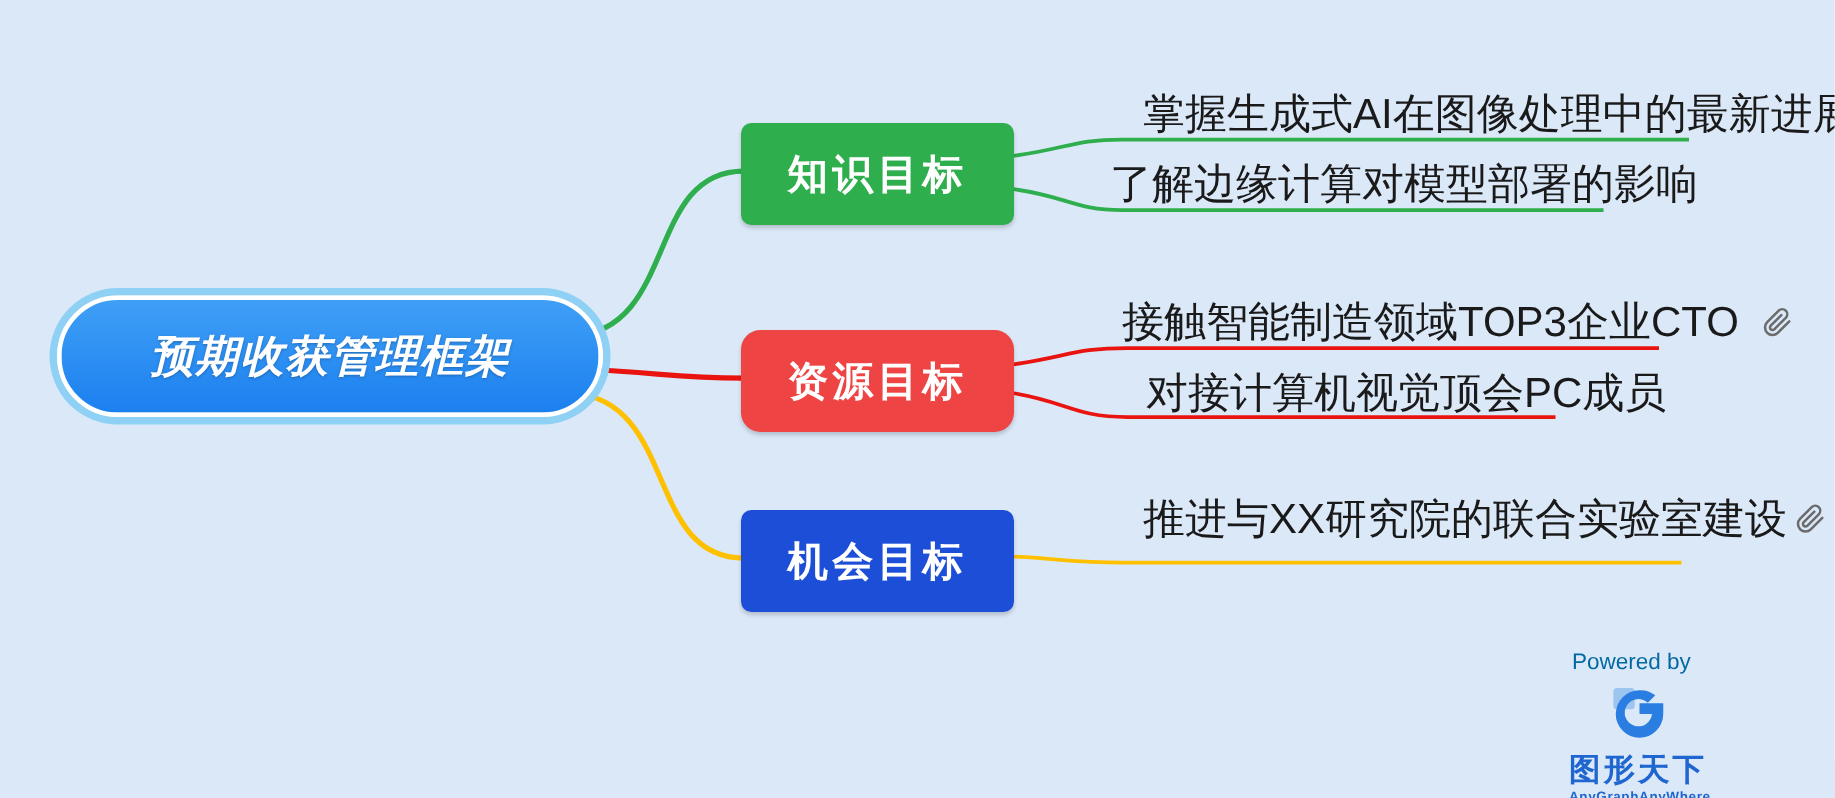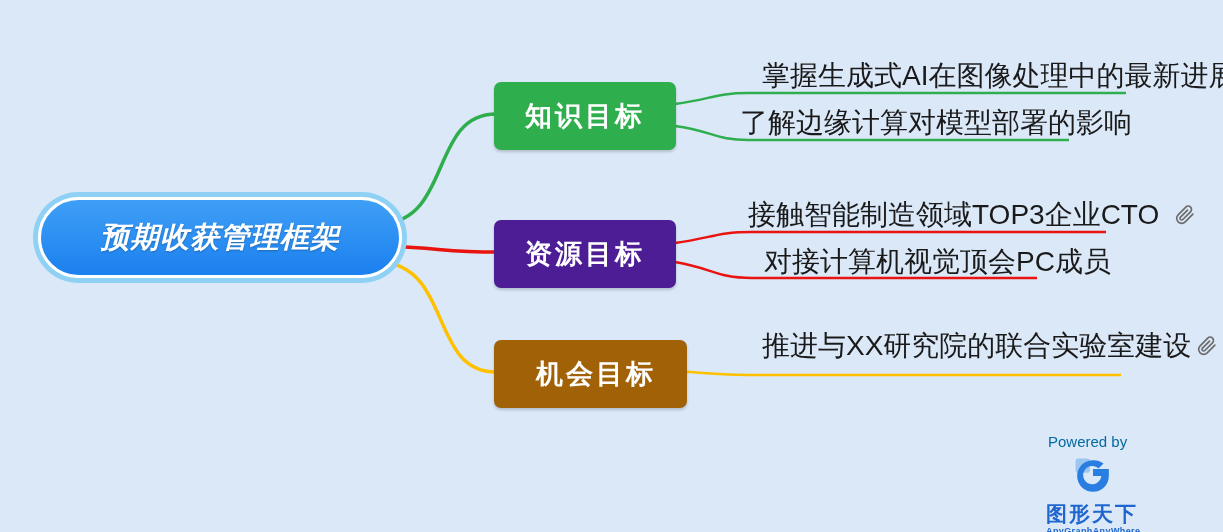--- a/index.html
+++ b/index.html
@@ -96,25 +96,25 @@
   </svg>
 
   <div class="central-node">
     <span class="central-label">预期收获管理框架</span>
   </div>
 
   <div class="branch-box branch-knowledge" style="background-color: rgb(47, 174, 77);">
     <span class="branch-label">知识目标</span>
   </div>
 
-  <div class="branch-box branch-resource" style="background-color: #4c1d95;">
+  <div class="branch-box branch-resource" style="background-color: #ef4444; border-radius: 13px;">
     <span class="branch-label">资源目标</span>
   </div>
 
-  <div class="branch-box branch-opportunity" style="background-color: #a16207; padding-left: 11px;">
+  <div class="branch-box branch-opportunity" style="background-color: #1d4ed8;">
     <span class="branch-label">机会目标</span>
   </div>
 
   <div class="leaf leaf-1">
     <span>掌握生成式AI在图像处理中的最新进展</span>
   </div>
 
   <div class="leaf leaf-2">
     <span>了解边缘计算对模型部署的影响</span>
   </div>

